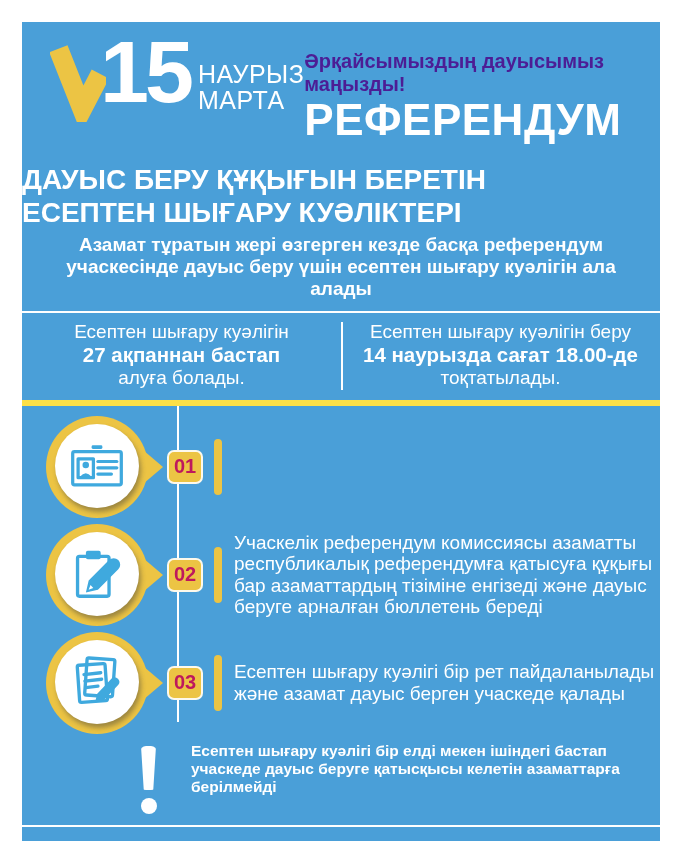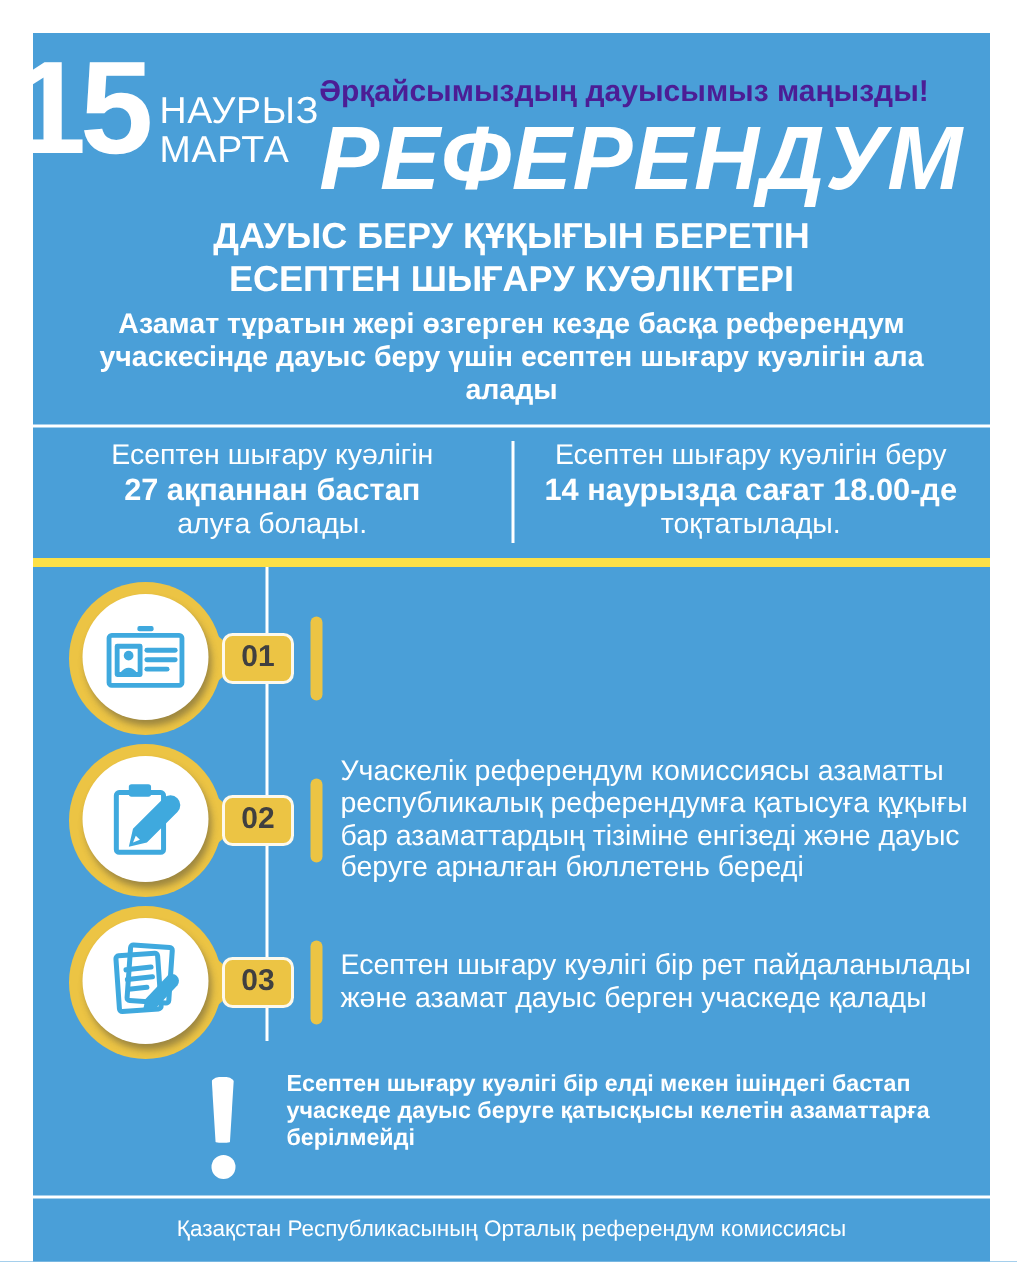--- a/index.html
+++ b/index.html
@@ -14,23 +14,23 @@
     overflow:hidden;
   }
   
   .header { display:flex; justify-content:flex-end; padding:14px 16px 0 28px; }
   .date-block { display:flex; align-items:flex-start; }
   .check-svg { margin-top:4px; }
   .day { font-size:88px; font-weight:800; line-height:0.82; letter-spacing:-4px; margin-left:-6px; }
   .months { margin-left:8px; margin-top:26px; font-size:25px; font-weight:400; line-height:1.02; letter-spacing:0.5px; }
   .title-block { margin-top:14px; margin-right:2px; }
   .tagline { color:#4c1d95; font-size:20px; font-weight:700; }
-  .main-title { font-size:60px; font-weight:800; line-height:1.02; letter-spacing:0.5px; margin-top:2px;font-style:italic; }
+  .main-title { font-size:44px; font-weight:800; line-height:1.02; letter-spacing:0.5px; margin-top:2px; }
   
-  .heading { text-align:center; font-size:24px; font-weight:700; line-height:1.18; margin-top:8px; }
+  .heading { font-size:28px; font-weight:700; line-height:1.18; margin-top:20px; }
   .subtitle { text-align:center; font-size:19px; font-weight:700; line-height:1.16; margin:5px auto 0; max-width:552px; }
   
   .info-section {
     margin-top:11px; border-top:2px solid #fff; border-bottom:6px solid #fde047;
     display:flex; position:relative; padding:8px 0 11px;
   }
   .info-section::after {
     content:""; position:absolute; left:50%; top:9px; bottom:10px; width:2px; background:#fff;
   }
   .info-box { flex:1; text-align:center; font-size:19px; line-height:1.14; }
@@ -40,24 +40,24 @@
   .connector { position:absolute; left:155px; top:0; height:calc(100% - 12px); width:2px; background:#fff; }
   .step { display:flex; align-items:center; position:relative; margin-bottom:6px; }
   .marker { position:relative; width:102px; height:102px; margin-left:24px; flex-shrink:0;
             background:#ecc444; border-radius:50%; }
   .marker-arrow { position:absolute; right:-15px; top:50%; transform:translateY(-50%);
                   width:0; height:0; border-top:17px solid transparent; border-bottom:17px solid transparent;
                   border-left:20px solid #ecc444; }
   .marker-inner { position:absolute; left:9px; top:8px; width:84px; height:84px; border-radius:50%;
                   background:#fff; box-shadow:2px 4px 5px rgba(60,60,60,0.45);
                   display:flex; align-items:center; justify-content:center; }
-  .badge { position:relative; z-index:1; margin-left:0; width:48px; height:34px;
+  .badge { position:relative; z-index:1; margin-left:19px; width:36px; height:34px;
            background:#ecc444; border:2px solid rgba(255,255,255,0.9); border-radius:7px;
            display:flex; align-items:center; justify-content:center;
-           font-size:20px; font-weight:700; color:#404040; flex-shrink:0; }
+           font-size:20px; font-weight:700; color:#be185d; flex-shrink:0; }
   .bar { width:8px; height:56px; background:#ecc444; border-radius:4px; margin-left:11px; flex-shrink:0; }
   .step-text { margin-left:12px; width:438px; font-size:19px; line-height:1.13; }
   .note { font-style:italic; }
   
   .warning { display:flex; margin:8px 14px 0 118px; }
   .excl { width:18px; flex-shrink:0; margin-top:4px; }
   .excl-bar { width:17px; height:44px; background:#fff; border-radius:6px;
               clip-path:polygon(6% 0, 94% 0, 78% 100%, 22% 100%); }
   .excl-dot { width:16px; height:16px; border-radius:50%; background:#fff; margin:8px 0 0 1px; }
   .warning-text { margin-left:33px; width:474px; font-size:15.5px; font-weight:700; line-height:1.16; }

